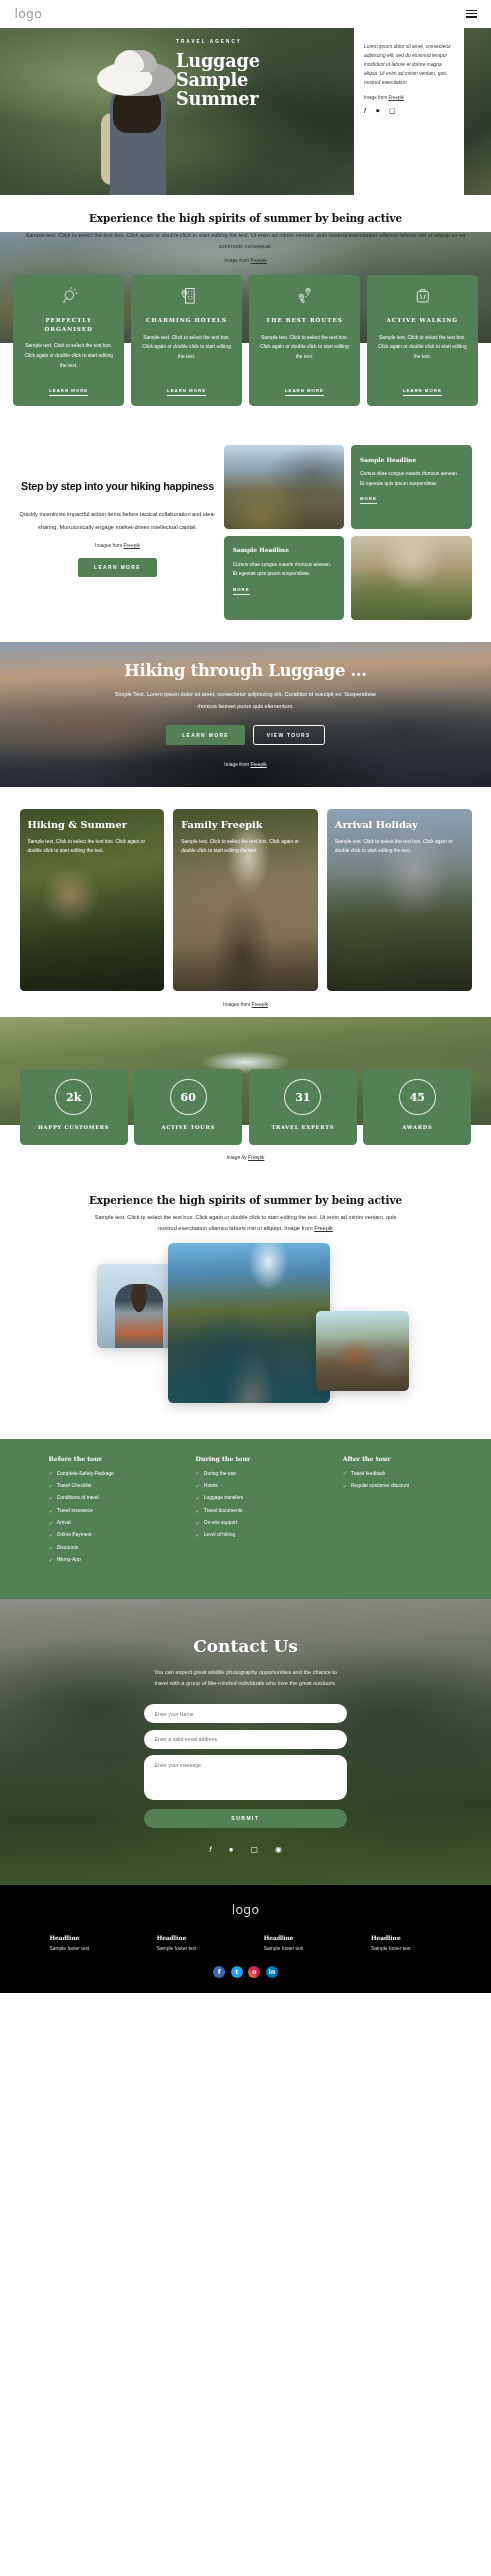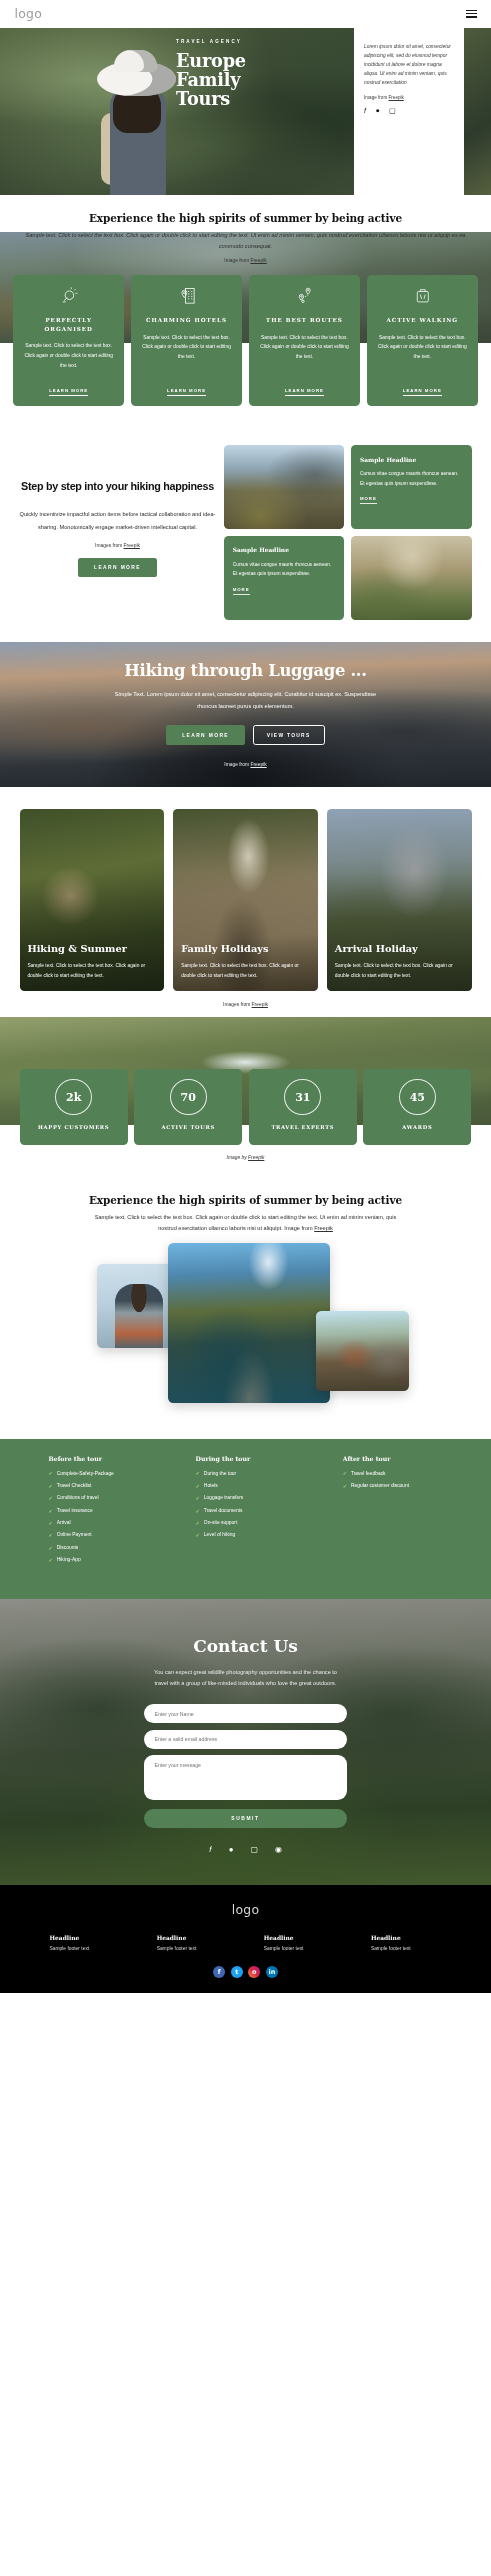--- a/index.html
+++ b/index.html
@@ -226,21 +226,21 @@
   }
   .banner .credit{ color:#e9e9e9; margin-top:17px; }
 
   
   .tours-row{
     display:flex; gap:9.2px; width:452px; margin:0 auto;
   }
   .tcard{
     flex:1 1 0; height:182px; border-radius:4.6px; overflow:hidden;
     position:relative; color:#fff; display:flex; flex-direction:column;
-    justify-content:flex-end; padding:10.5px 7.9px;
+    justify-content:flex-start; padding:10.5px 7.9px;
   }
   .tcard::after{
     content:""; position:absolute; inset:0;
     background: linear-gradient(180deg, rgba(0,0,0,0) 35%, rgba(0,0,0,.42) 100%);
   }
   .tcard .tc-in{ position:relative; z-index:2; }
   .tcard h3{
     font-family:"DejaVu Serif", serif; font-weight:bold; font-size:9.8px;
     line-height:1.15; margin-bottom:6.5px;
   }
@@ -416,23 +416,23 @@
     <div class="hero-photo"></div>
     <div class="hero-figure">
       <div class="hero-pack"></div>
       <div class="hero-body"></div>
       <div class="hero-hair"></div>
       <div class="hero-hat"></div>
     </div>
     <div class="hero-overlay-text">
       <div class="hero-kicker">TRAVEL AGENCY</div>
       <div class="hero-title">
-        <div>Europe</div>
-        <div>Family</div>
-        <div>Tours</div>
+        <div>Luggage</div>
+        <div>Sample</div>
+        <div>Summer</div>
       </div>
     </div>
     <div class="hero-white-panel">
       <p class="lead">Lorem ipsum dolor sit amet, consectetur adipiscing elit, sed do eiusmod tempor incididunt ut labore et dolore magna aliqua. Ut enim ad minim veniam, quis nostrud exercitation</p>
       <div class="hero-credit">
         <span>Image from </span><u>Freepik</u>
       </div>
       <div class="hero-socials">
         <span>𝑓</span>
         <span>●</span>
@@ -558,21 +558,21 @@
   <div class="section" style="padding-top:22px;padding-bottom:9.2px;">
     <div class="tours-row">
       <div class="tcard ph-t1">
         <div class="tc-in">
           <h3>Hiking &amp; Summer</h3>
           <p>Sample text. Click to select the text box. Click again or double click to start editing the text.</p>
         </div>
       </div>
       <div class="tcard ph-t2">
         <div class="tc-in">
-          <h3>Family Holidays</h3>
+          <h3>Family Freepik</h3>
           <p>Sample text. Click to select the text box. Click again or double click to start editing the text.</p>
         </div>
       </div>
       <div class="tcard ph-t3">
         <div class="tc-in">
           <h3>Arrival Holiday</h3>
           <p>Sample text. Click to select the text box. Click again or double click to start editing the text.</p>
         </div>
       </div>
     </div>
@@ -585,21 +585,21 @@
     <div class="stats-bg"></div>
     <div class="stats-row">
       <div class="scard">
         <div class="ring">
             <b>2k</b>
           </div>
         <div class="slabel">HAPPY CUSTOMERS</div>
       </div>
       <div class="scard">
         <div class="ring">
-            <b>70</b>
+            <b>60</b>
           </div>
         <div class="slabel">ACTIVE TOURS</div>
       </div>
       <div class="scard">
         <div class="ring">
             <b>31</b>
           </div>
         <div class="slabel">TRAVEL EXPERTS</div>
       </div>
       <div class="scard">

